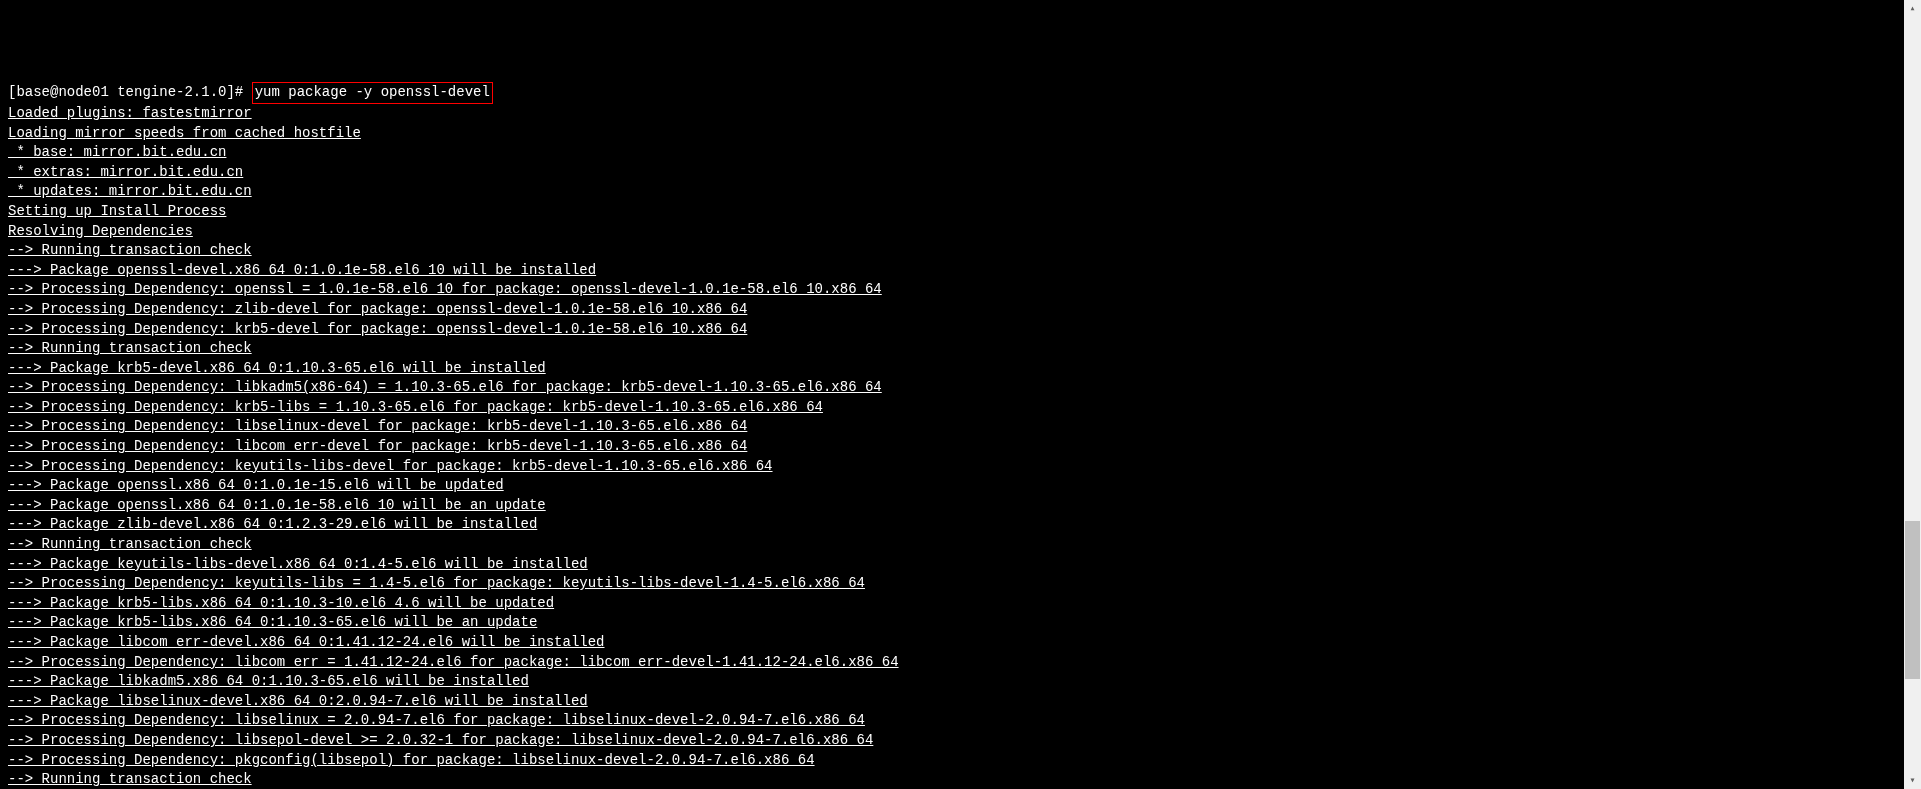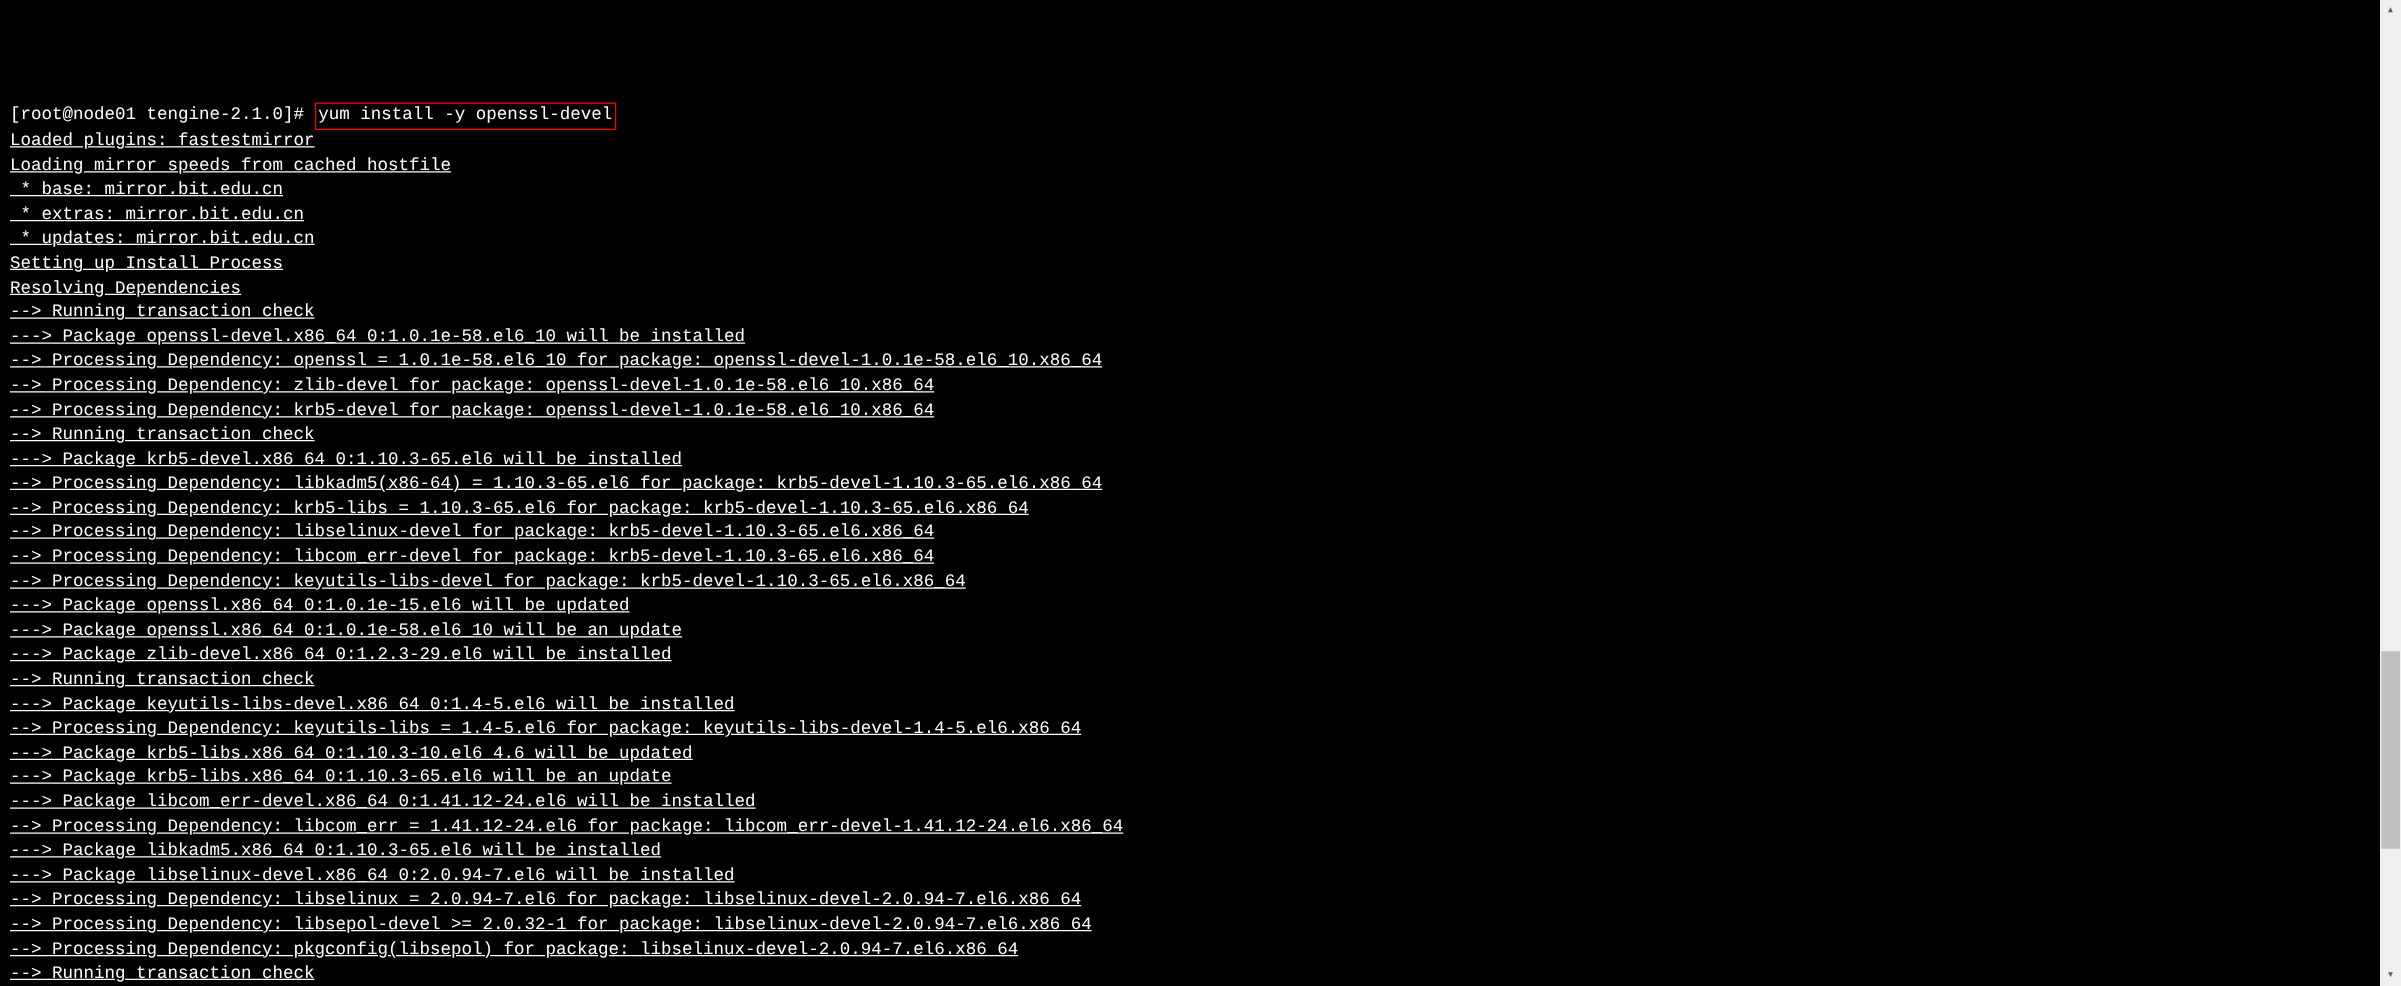--- a/index.html
+++ b/index.html
@@ -78,21 +78,21 @@
       justify-content: center;
       font-size: 10px;
       color: #606060;
     }
   </style>
 </head>
 <body>
 
 
 
-<div class="terminal-content"><span class="prompt-line"><span class="prompt">[root@node01 tengine-2.1.0]# </span><span class="highlighted-command">yum install -y openssl-devel</span></span>
+<div class="terminal-content"><span class="prompt-line"><span class="prompt">[base@node01 tengine-2.1.0]# </span><span class="highlighted-command">yum package -y openssl-devel</span></span>
 <div id="output-container"><span class="output-line">Loaded plugins: fastestmirror</span><span class="output-line">Loading mirror speeds from cached hostfile</span><span class="output-line"> * base: mirror.bit.edu.cn</span><span class="output-line"> * extras: mirror.bit.edu.cn</span><span class="output-line"> * updates: mirror.bit.edu.cn</span><span class="output-line">Setting up Install Process</span><span class="output-line">Resolving Dependencies</span><span class="output-line">--&gt; Running transaction check</span><span class="output-line">---&gt; Package openssl-devel.x86_64 0:1.0.1e-58.el6_10 will be installed</span><span class="output-line">--&gt; Processing Dependency: openssl = 1.0.1e-58.el6_10 for package: openssl-devel-1.0.1e-58.el6_10.x86_64</span><span class="output-line">--&gt; Processing Dependency: zlib-devel for package: openssl-devel-1.0.1e-58.el6_10.x86_64</span><span class="output-line">--&gt; Processing Dependency: krb5-devel for package: openssl-devel-1.0.1e-58.el6_10.x86_64</span><span class="output-line">--&gt; Running transaction check</span><span class="output-line">---&gt; Package krb5-devel.x86_64 0:1.10.3-65.el6 will be installed</span><span class="output-line">--&gt; Processing Dependency: libkadm5(x86-64) = 1.10.3-65.el6 for package: krb5-devel-1.10.3-65.el6.x86_64</span><span class="output-line">--&gt; Processing Dependency: krb5-libs = 1.10.3-65.el6 for package: krb5-devel-1.10.3-65.el6.x86_64</span><span class="output-line">--&gt; Processing Dependency: libselinux-devel for package: krb5-devel-1.10.3-65.el6.x86_64</span><span class="output-line">--&gt; Processing Dependency: libcom_err-devel for package: krb5-devel-1.10.3-65.el6.x86_64</span><span class="output-line">--&gt; Processing Dependency: keyutils-libs-devel for package: krb5-devel-1.10.3-65.el6.x86_64</span><span class="output-line">---&gt; Package openssl.x86_64 0:1.0.1e-15.el6 will be updated</span><span class="output-line">---&gt; Package openssl.x86_64 0:1.0.1e-58.el6_10 will be an update</span><span class="output-line">---&gt; Package zlib-devel.x86_64 0:1.2.3-29.el6 will be installed</span><span class="output-line">--&gt; Running transaction check</span><span class="output-line">---&gt; Package keyutils-libs-devel.x86_64 0:1.4-5.el6 will be installed</span><span class="output-line">--&gt; Processing Dependency: keyutils-libs = 1.4-5.el6 for package: keyutils-libs-devel-1.4-5.el6.x86_64</span><span class="output-line">---&gt; Package krb5-libs.x86_64 0:1.10.3-10.el6_4.6 will be updated</span><span class="output-line">---&gt; Package krb5-libs.x86_64 0:1.10.3-65.el6 will be an update</span><span class="output-line">---&gt; Package libcom_err-devel.x86_64 0:1.41.12-24.el6 will be installed</span><span class="output-line">--&gt; Processing Dependency: libcom_err = 1.41.12-24.el6 for package: libcom_err-devel-1.41.12-24.el6.x86_64</span><span class="output-line">---&gt; Package libkadm5.x86_64 0:1.10.3-65.el6 will be installed</span><span class="output-line">---&gt; Package libselinux-devel.x86_64 0:2.0.94-7.el6 will be installed</span><span class="output-line">--&gt; Processing Dependency: libselinux = 2.0.94-7.el6 for package: libselinux-devel-2.0.94-7.el6.x86_64</span><span class="output-line">--&gt; Processing Dependency: libsepol-devel &gt;= 2.0.32-1 for package: libselinux-devel-2.0.94-7.el6.x86_64</span><span class="output-line">--&gt; Processing Dependency: pkgconfig(libsepol) for package: libselinux-devel-2.0.94-7.el6.x86_64</span><span class="output-line">--&gt; Running transaction check</span></div></div>
 
 <div class="scrollbar">
   <div class="scroll-arrow-up">▴</div>
   <div class="scrollbar-thumb"></div>
   <div class="scroll-arrow-down">▾</div>
 </div>
 
 
 

